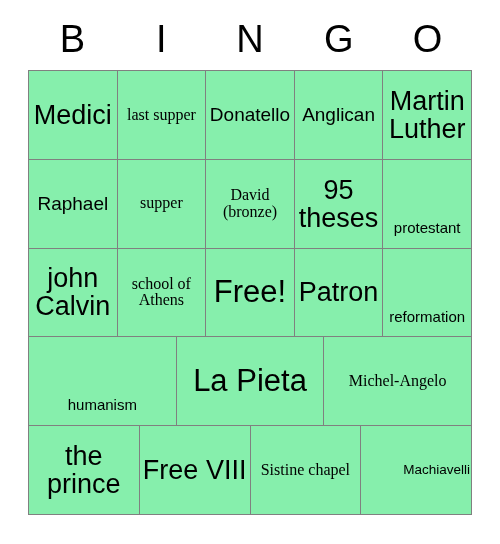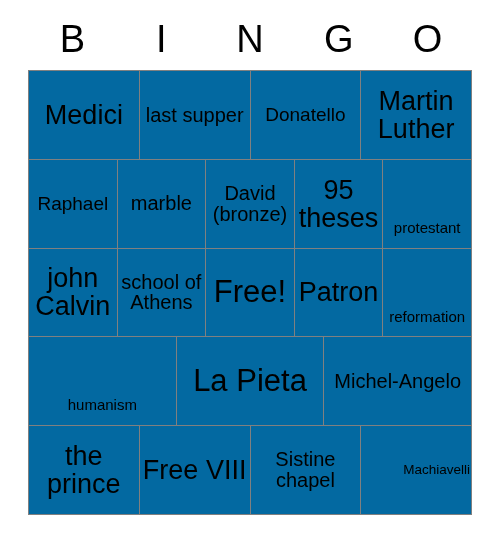--- a/index.html
+++ b/index.html
@@ -51,33 +51,33 @@
     flex: 1 1 0;
     box-sizing: border-box;
     border-right: 1px solid #808080;
     border-bottom: 1px solid #808080;
     display: flex;
     align-items: center;
     justify-content: center;
     text-align: center;
     padding: 0 1px;
     overflow: hidden;
-    background: #0369a1;
+    background: #86efac;
   }
   .cell-text {
     display: block;
     width: 100%;
     line-height: 1.04;
     word-break: break-word;
     color: #000000;
   }
   
   .fs-xl  { font-size: 31px; }
   .fs-lg  { font-size: 27px; }
-  .fs-md  { font-size: 20px; }
+  .fs-md  { font-size: 16px; font-family: Liberation Serif, serif; }
   .fs-sm  { font-size: 19px; }
   .fs-xs  { font-size: 15px; margin-top: 48px; }
   .fs-xxs { font-size: 13.5px; text-align: right; }
 </style>
 </head>
 <body>
 
 <div id="bingo-card">
 
   <div id="header-row">
@@ -94,30 +94,33 @@
       <div class="cell">
           <span class="cell-text fs-lg">Medici</span>
         </div>
       <div class="cell">
           <span class="cell-text fs-md">last supper</span>
         </div>
       <div class="cell">
           <span class="cell-text fs-sm">Donatello</span>
         </div>
       <div class="cell">
+          <span class="cell-text fs-sm">Anglican</span>
+        </div>
+      <div class="cell">
           <span class="cell-text fs-lg">Martin Luther</span>
         </div>
     </div>
 
     <div class="grid-row">
       <div class="cell">
           <span class="cell-text fs-sm">Raphael</span>
         </div>
       <div class="cell">
-          <span class="cell-text fs-md">marble</span>
+          <span class="cell-text fs-md">supper</span>
         </div>
       <div class="cell">
           <span class="cell-text fs-md">David (bronze)</span>
         </div>
       <div class="cell">
           <span class="cell-text fs-lg">95 theses</span>
         </div>
       <div class="cell">
           <span class="cell-text fs-xs">protestant</span>
         </div>

